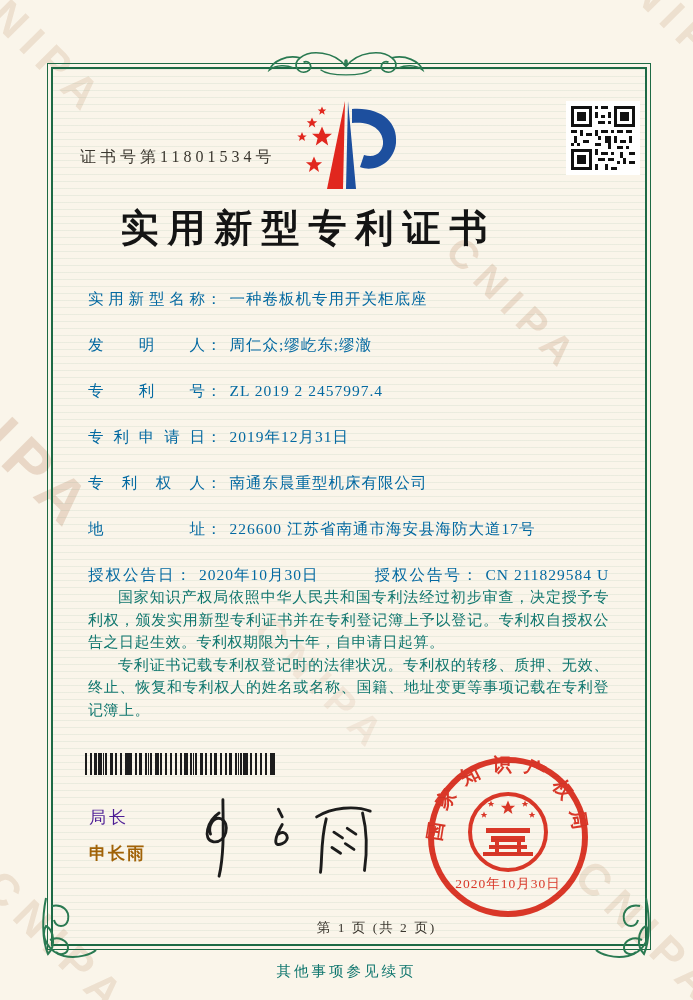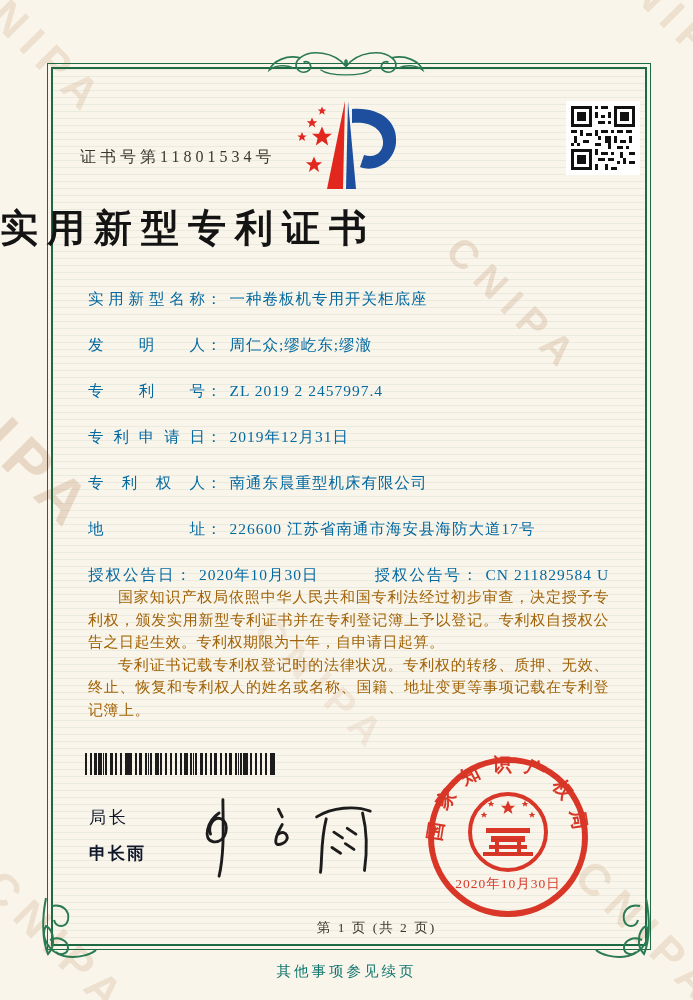--- a/index.html
+++ b/index.html
@@ -42,50 +42,50 @@
   .flourish.right{left:592px;transform:scaleX(-1);}
   
   .cert-no{
     position:absolute;left:80px;top:99px;
     font-size:16px;letter-spacing:4px;color:#3b372f;margin-top:48px;
   }
   .logo{position:absolute;left:286px;top:97px;}
   .qr{position:absolute;left:566px;top:101px;background:#ffffff;padding:5px;}
   .title{
     position:absolute;left:0;top:203px;width:617px;
-    font-size:38px;font-weight:bold;
+    text-align:center;font-size:38px;font-weight:bold;
     letter-spacing:9px;color:#141414;
   }
   
   .fields{position:absolute;left:88px;top:288px;width:525px;font-size:15.5px;color:#0369a1;}
   .row{margin-bottom:25px;line-height:21px;}
   .lab{display:inline-block;width:118px;text-align:justify;text-align-last:justify;letter-spacing:1px;vertical-align:top;}
   .colon{display:inline-block;margin-right:8px;}
   .val{letter-spacing:1px;}
   .grant-row{white-space:nowrap;}
   .grant-row .lab5{letter-spacing:2px;}
   .grant-gap{display:inline-block;width:56px;}
   
   .body-text{
     position:absolute;left:88px;top:586px;width:521px;
-    font-size:15px;line-height:22.5px;color:#a16207;
+    font-size:15px;line-height:22.5px;color:#0f766e;
     text-align:justify;letter-spacing:0.5px;
   }
   .body-text p{margin:0;text-indent:2em;}
   
   .barcode{
     position:absolute;left:85px;top:753px;width:190px;height:22px;
     background:
       repeating-linear-gradient(90deg,#1c1c1c 0 2px,transparent 2px 5px),
       repeating-linear-gradient(90deg,#1c1c1c 0 1px,transparent 1px 9px),
       repeating-linear-gradient(90deg,transparent 0 13px,#1c1c1c 13px 16px,transparent 16px 29px);
   }
   
-  .sig-title{position:absolute;left:89px;top:806px;font-size:17px;letter-spacing:3px;color:#0f172a;}
-  .sig-name{position:absolute;left:89px;top:842px;font-size:17px;font-weight:bold;letter-spacing:2px;color:#0f172a;}
+  .sig-title{position:absolute;left:89px;top:806px;font-size:17px;letter-spacing:3px;color:#4c1d95;}
+  .sig-name{position:absolute;left:89px;top:842px;font-size:17px;font-weight:bold;letter-spacing:2px;color:#a16207;}
   .sig-script{position:absolute;left:182px;top:792px;}
   
   .seal{position:absolute;left:423px;top:752px;opacity:0.93;mix-blend-mode:multiply;}
   
   .page-num{
     position:absolute;left:0;top:919px;width:693px;text-align:center;
     font-size:13.5px;letter-spacing:2px;color:#3b372f;margin-left:30px;
   }
   .cont-note{
     position:absolute;left:0;top:962px;width:693px;text-align:center;

